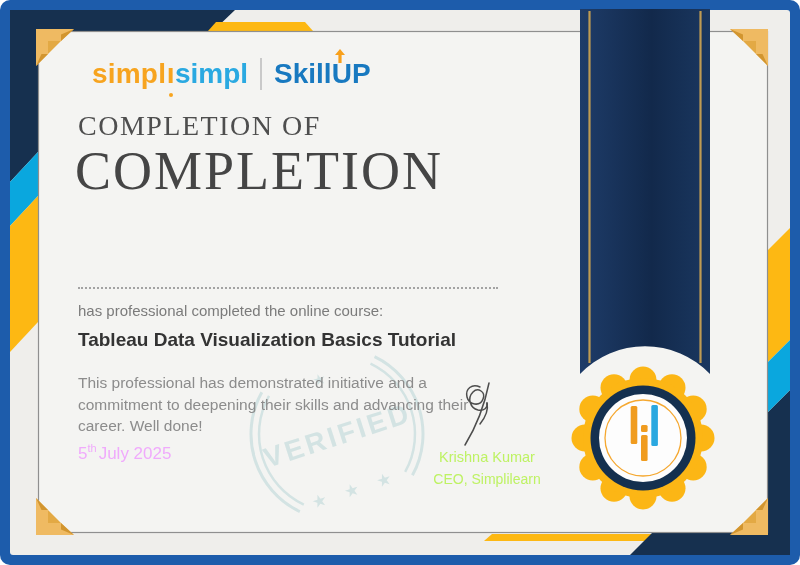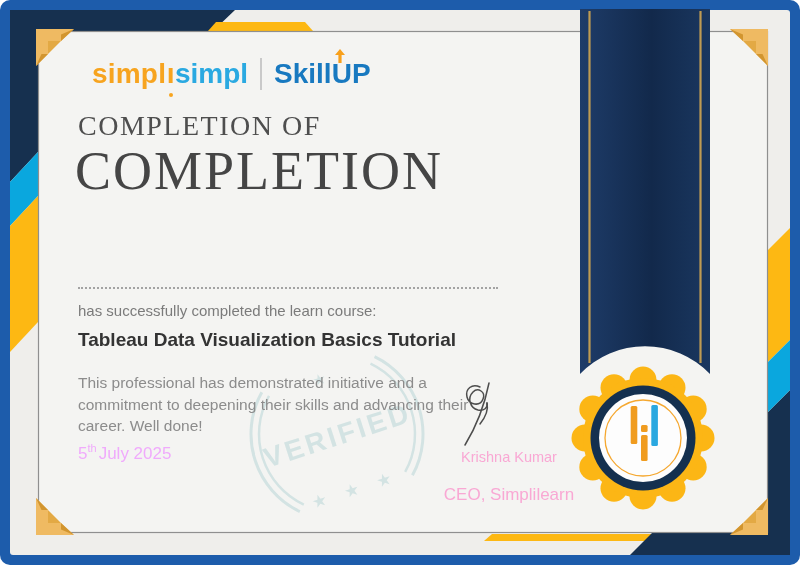--- a/index.html
+++ b/index.html
@@ -20,23 +20,23 @@
   .cert-of{left:78px;top:110px;font-family:"Liberation Serif",serif;font-size:28px;letter-spacing:1.5px;color:#4e4e4e;}
   .completion{left:75px;top:140px;font-family:"Liberation Serif",serif;font-size:54px;letter-spacing:2px;color:#454545;}
   .name{left:78px;top:236px;font-size:34px;color:#212121;}
   .dotline{left:78px;top:287px;width:420px;border-top:2px dotted #a3a3a3;height:0;}
   .introline{left:78px;top:302px;font-size:15px;color:#7b7b7b;}
   .course{left:78px;top:329px;font-size:19px;font-weight:bold;color:#333333;}
   .message{left:78px;top:372px;width:392px;font-size:15.5px;line-height:21.5px;color:#8c8c8c;}
   .date{left:78px;top:442px;font-size:17px;color:#f0abfc;}
   .date sup{font-size:11px;}
   .date .rest{margin-left:2px;}
-  .signer{left:429px;top:449px;width:160px;text-align:center;color:#f9a8d4;}
+  .signer{left:407px;top:449px;width:160px;text-align:center;color:#bef264;}
   .signer-name{font-size:14.5px;}
-  .signer-title{font-size:17px;margin-top:20px;}
+  .signer-title{font-size:14px;margin-top:6px;}
 </style>
 </head>
 <body>
 
 <div class="stage">
   <div class="cert">
 
     <svg class="frame-svg" width="800" height="565" viewBox="0 0 800 565">
       <defs>
         <linearGradient id="ribbonGrad" x1="0" y1="0" x2="1" y2="0">
@@ -139,21 +139,21 @@
             </svg></span>
           <span>P</span>
       </span>
     </div>
 
     <div class="abs cert-of">COMPLETION OF</div>
     <div class="abs completion">COMPLETION</div>
 
     <div class="abs dotline"></div>
 
-    <div class="abs introline">has successfully completed the learn course:</div>
+    <div class="abs introline">has professional completed the online course:</div>
     <div class="abs message">This professional has demonstrated initiative and a commitment to deepening their skills and advancing their career. Well done!</div>
     <div class="abs course">Tableau Data Visualization Basics Tutorial</div>
 
     <div class="abs date">
       <span>5</span><sup>th</sup><span class="rest">July 2025</span>
     </div>
 
     <div class="abs signer">
       <div class="signer-name">Krishna Kumar</div>
       <div class="signer-title">CEO, Simplilearn</div>

